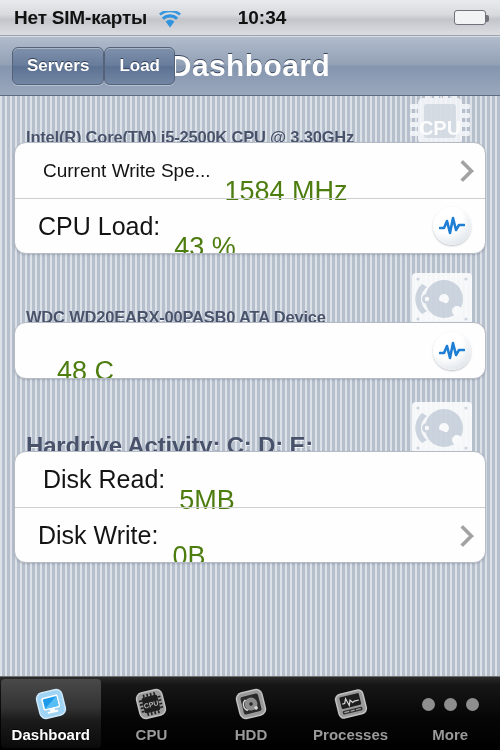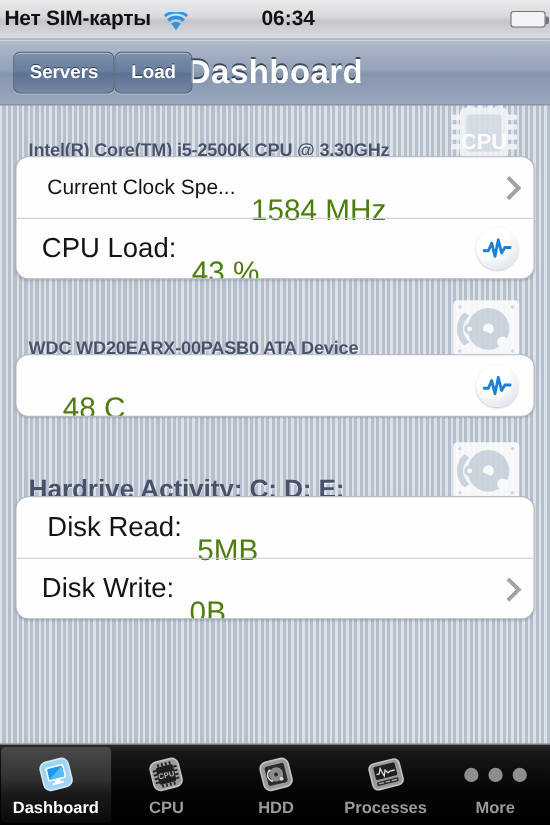--- a/index.html
+++ b/index.html
@@ -10,21 +10,21 @@
     -webkit-font-smoothing:antialiased;
   }
   #app{ position:relative; width:500px; height:750px; overflow:hidden; }
 
   
   .statusbar{
     height:36px; width:100%;
     background:linear-gradient(to bottom,#e9eaec 0%,#d9dade 42%,#c3c5cb 55%,#dcdde1 100%);
     border-bottom:1px solid #9ea2ab;
     display:flex; align-items:center;
-    padding:0 4px;
+    padding:0 14px;
     position:relative;
   }
   .sb-carrier{
     font-size:19px; font-weight:bold; color:#111;
     letter-spacing:-0.2px;
   }
   .wifi{ margin-left:12px; display:flex; align-items:flex-end; height:20px;}
   .sb-time{
     position:absolute; left:0; right:0; text-align:center;
     font-size:19px; font-weight:bold; color:#111;
@@ -182,21 +182,21 @@
 
   <div class="statusbar">
     <span class="sb-carrier">Нет SIM-карты</span>
     <span class="wifi">
       <svg width="22" height="17" viewBox="0 0 22 17">
         <path d="M11 16.5 L6.6 10.4 a7.2 7.2 0 0 1 8.8 0 Z" fill="#2f93dd"></path>
         <path d="M2.8 6.4 a12.6 12.6 0 0 1 16.4 0 l-2.1 2.4 a9.6 9.6 0 0 0 -12.2 0 Z" fill="#2f93dd"></path>
         <path d="M0 2.6 a17 17 0 0 1 22 0 l-1.7 2.0 a14.3 14.3 0 0 0 -18.6 0 Z" fill="#2f93dd" opacity="0.95"></path>
       </svg>
     </span>
-    <span class="sb-time">06:34</span>
+    <span class="sb-time">10:34</span>
     <span class="sb-right">
       <span class="battery">
         <span class="battery-fill"></span>
       </span>
     </span>
   </div>
 
   <div class="navbar">
     <div class="nav-btn">Servers</div>
     <div class="nav-title">Dashboard</div>
@@ -232,21 +232,21 @@
               </g>
             </g>
             <rect x="26" y="14" width="32" height="34" rx="3" fill="#ccd4de" opacity="0.75"></rect>
             <text x="42" y="45" text-anchor="middle" font-family="Liberation Sans, sans-serif" font-size="20" font-weight="bold" fill="#ffffff">CPU</text>
           </svg>
         </span>
       </div>
 
       <div class="card">
         <div class="row">
-          <span class="row-label sm">Current Clock Spe...</span>
+          <span class="row-label sm">Current Write Spe...</span>
           <span class="row-value lg">1584 MHz</span>
           <span class="row-accessory">
             <span class="chevron"></span>
           </span>
         </div>
         <div class="row">
           <span class="row-label lg">CPU Load:</span>
           <span class="row-value lg">43 %</span>
           <span class="row-accessory">
             <span class="pulse">

